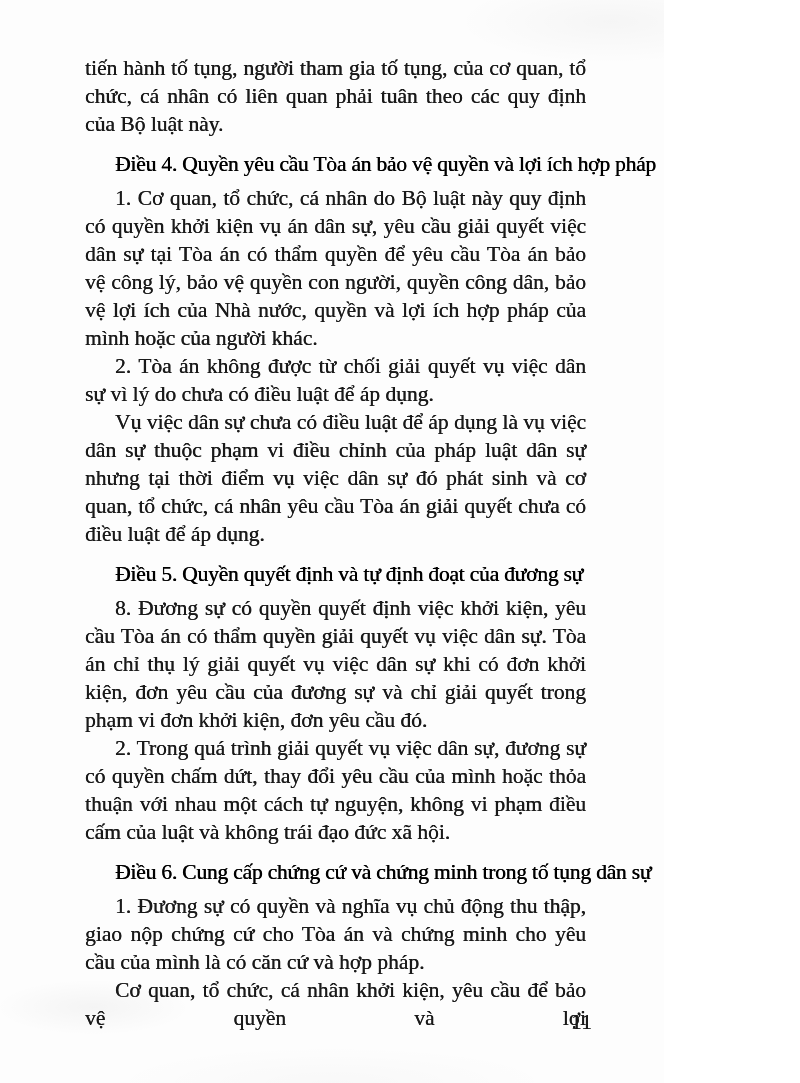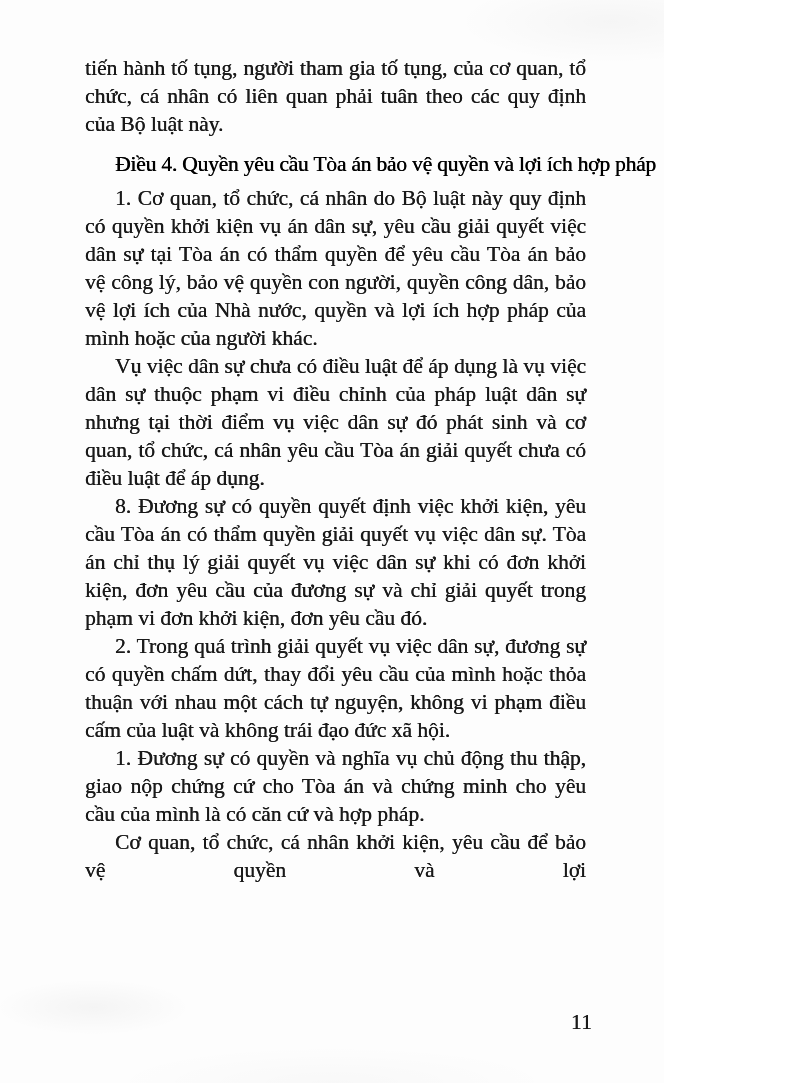--- a/index.html
+++ b/index.html
@@ -51,19 +51,22 @@
     text-shadow: 0.3px 0 0 currentColor;
   }
 </style>
 </head>
 <body>
 
 <div class="page">
   <p class="block cont">tiến hành tố tụng, người tham gia tố tụng, của cơ quan, tổ chức, cá nhân có liên quan phải tuân theo các quy định của Bộ luật này.</p>
   <p class="heading">Điều 4. Quyền yêu cầu Tòa án bảo vệ quyền và lợi ích hợp pháp</p>
   <p class="block">1. Cơ quan, tổ chức, cá nhân do Bộ luật này quy định có quyền khởi kiện vụ án dân sự, yêu cầu giải quyết việc dân sự tại Tòa án có thẩm quyền để yêu cầu Tòa án bảo vệ công lý, bảo vệ quyền con người, quyền công dân, bảo vệ lợi ích của Nhà nước, quyền và lợi ích hợp pháp của mình hoặc của người khác.</p>
+  <p class="block">2. Tòa án không được từ chối giải quyết vụ việc dân sự vì lý do chưa có điều luật để áp dụng.</p>
   <p class="block">Vụ việc dân sự chưa có điều luật để áp dụng là vụ việc dân sự thuộc phạm vi điều chỉnh của pháp luật dân sự nhưng tại thời điểm vụ việc dân sự đó phát sinh và cơ quan, tổ chức, cá nhân yêu cầu Tòa án giải quyết chưa có điều luật để áp dụng.</p>
+  <p class="heading">Điều 5. Quyền quyết định và tự định đoạt của đương sự</p>
   <p class="block">8. Đương sự có quyền quyết định việc khởi kiện, yêu cầu Tòa án có thẩm quyền giải quyết vụ việc dân sự. Tòa án chỉ thụ lý giải quyết vụ việc dân sự khi có đơn khởi kiện, đơn yêu cầu của đương sự và chỉ giải quyết trong phạm vi đơn khởi kiện, đơn yêu cầu đó.</p>
   <p class="block">2. Trong quá trình giải quyết vụ việc dân sự, đương sự có quyền chấm dứt, thay đổi yêu cầu của mình hoặc thỏa thuận với nhau một cách tự nguyện, không vi phạm điều cấm của luật và không trái đạo đức xã hội.</p>
+  <p class="heading">Điều 6. Cung cấp chứng cứ và chứng minh trong tố tụng dân sự</p>
   <p class="block">1. Đương sự có quyền và nghĩa vụ chủ động thu thập, giao nộp chứng cứ cho Tòa án và chứng minh cho yêu cầu của mình là có căn cứ và hợp pháp.</p>
   <p class="block force-justify">Cơ quan, tổ chức, cá nhân khởi kiện, yêu cầu để bảo vệ quyền và lợi</p>
   <div class="pagenum">11</div>
 </div>
 
 </body></html>

